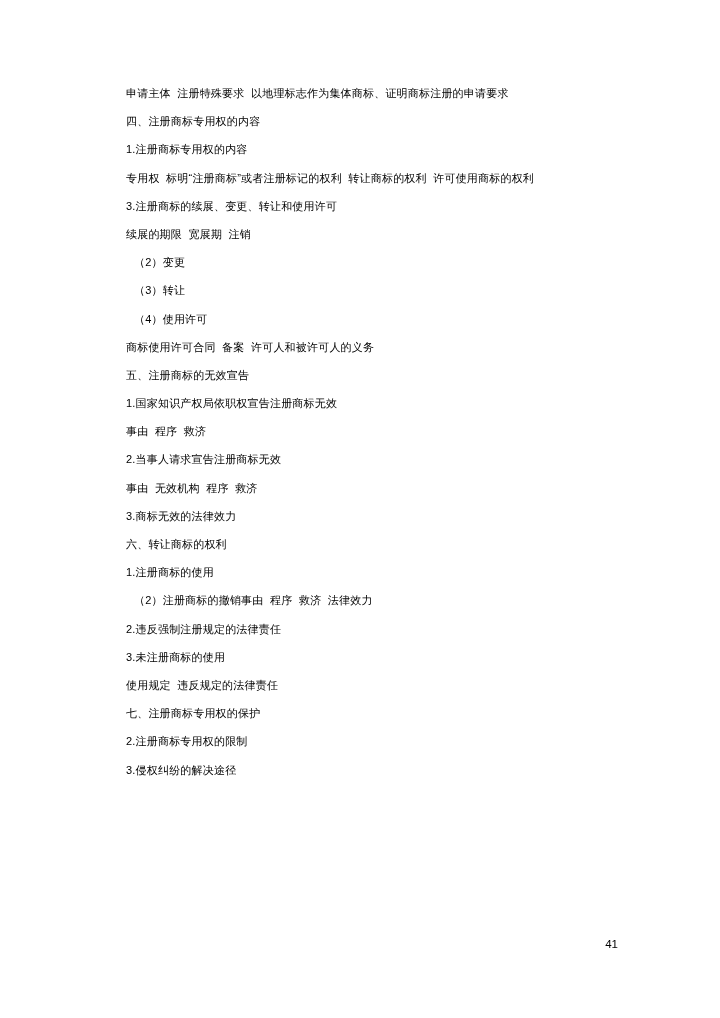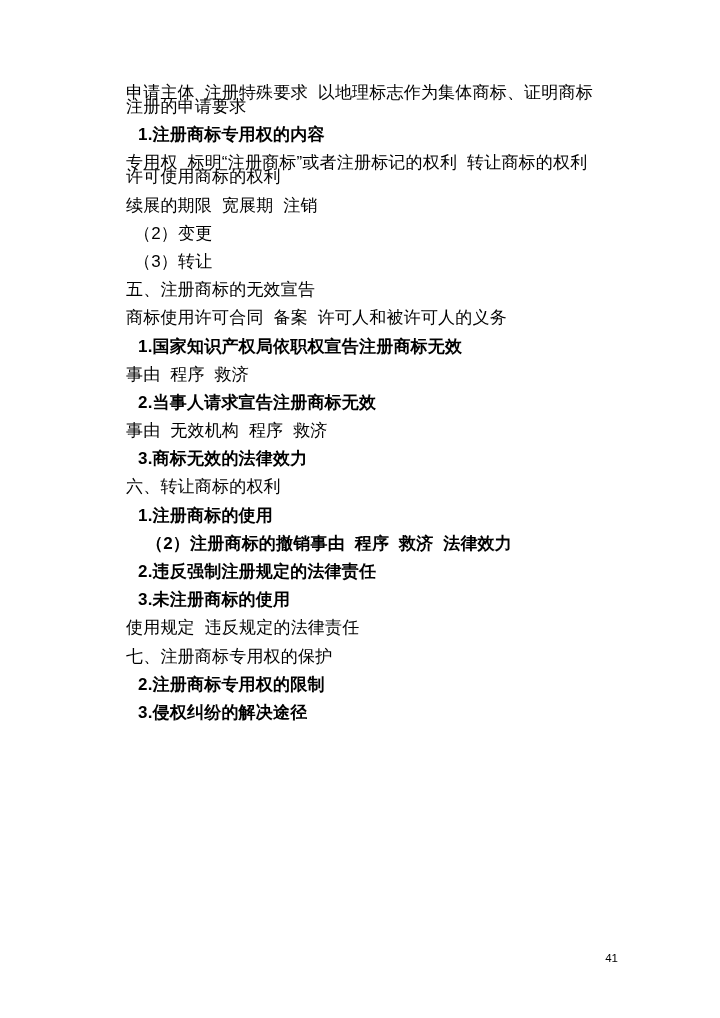--- a/index.html
+++ b/index.html
@@ -19,57 +19,59 @@
     overflow: hidden;
     box-sizing: border-box;
   }
   .content {
     position: absolute;
     left: 126px;
     top: 86px;
     width: 470px;
   }
   .line {
-    font-size: 17px;
+    font-size: 11px;
     line-height: 14px;
     color: #000000;
     margin: 0 0 14.2px 0;
     white-space: pre-wrap;
     letter-spacing: 0.2px;
   }
   .line.bold {
-    font-weight: bold;
-    margin-left: 12px;
+    font-weight: normal;
   }
   .line.indent {
     text-indent: 0;
     padding-left: 8px;
   }
   .page-number {
     position: absolute;
     right: 102px;
-    bottom: 54px;
+    bottom: 68px;
     font-size: 11.5px;
     color: #000000;
     margin-top: 20px;
   }
 </style>
 </head>
 <body>
 
 <div class="page">
   <div class="content" id="body-container">
       <p class="line">申请主体  注册特殊要求  以地理标志作为集体商标、证明商标注册的申请要求</p>
+      <p class="line">四、注册商标专用权的内容</p>
       <p class="line bold">1.注册商标专用权的内容</p>
       <p class="line">专用权  标明“注册商标”或者注册标记的权利  转让商标的权利  许可使用商标的权利</p>
+      <p class="line bold">3.注册商标的续展、变更、转让和使用许可</p>
       <p class="line">续展的期限  宽展期  注销</p>
       <p class="line indent">（2）变更</p>
       <p class="line indent">（3）转让</p>
+      <p class="line indent">（4）使用许可</p>
+      <p class="line">商标使用许可合同  备案  许可人和被许可人的义务</p>
       <p class="line">五、注册商标的无效宣告</p>
-      <p class="line">商标使用许可合同  备案  许可人和被许可人的义务</p>
       <p class="line bold">1.国家知识产权局依职权宣告注册商标无效</p>
       <p class="line">事由  程序  救济</p>
       <p class="line bold">2.当事人请求宣告注册商标无效</p>
       <p class="line">事由  无效机构  程序  救济</p>
       <p class="line bold">3.商标无效的法律效力</p>
       <p class="line">六、转让商标的权利</p>
       <p class="line bold">1.注册商标的使用</p>
       <p class="line bold indent">（2）注册商标的撤销事由  程序  救济  法律效力</p>
       <p class="line bold">2.违反强制注册规定的法律责任</p>
       <p class="line bold">3.未注册商标的使用</p>

